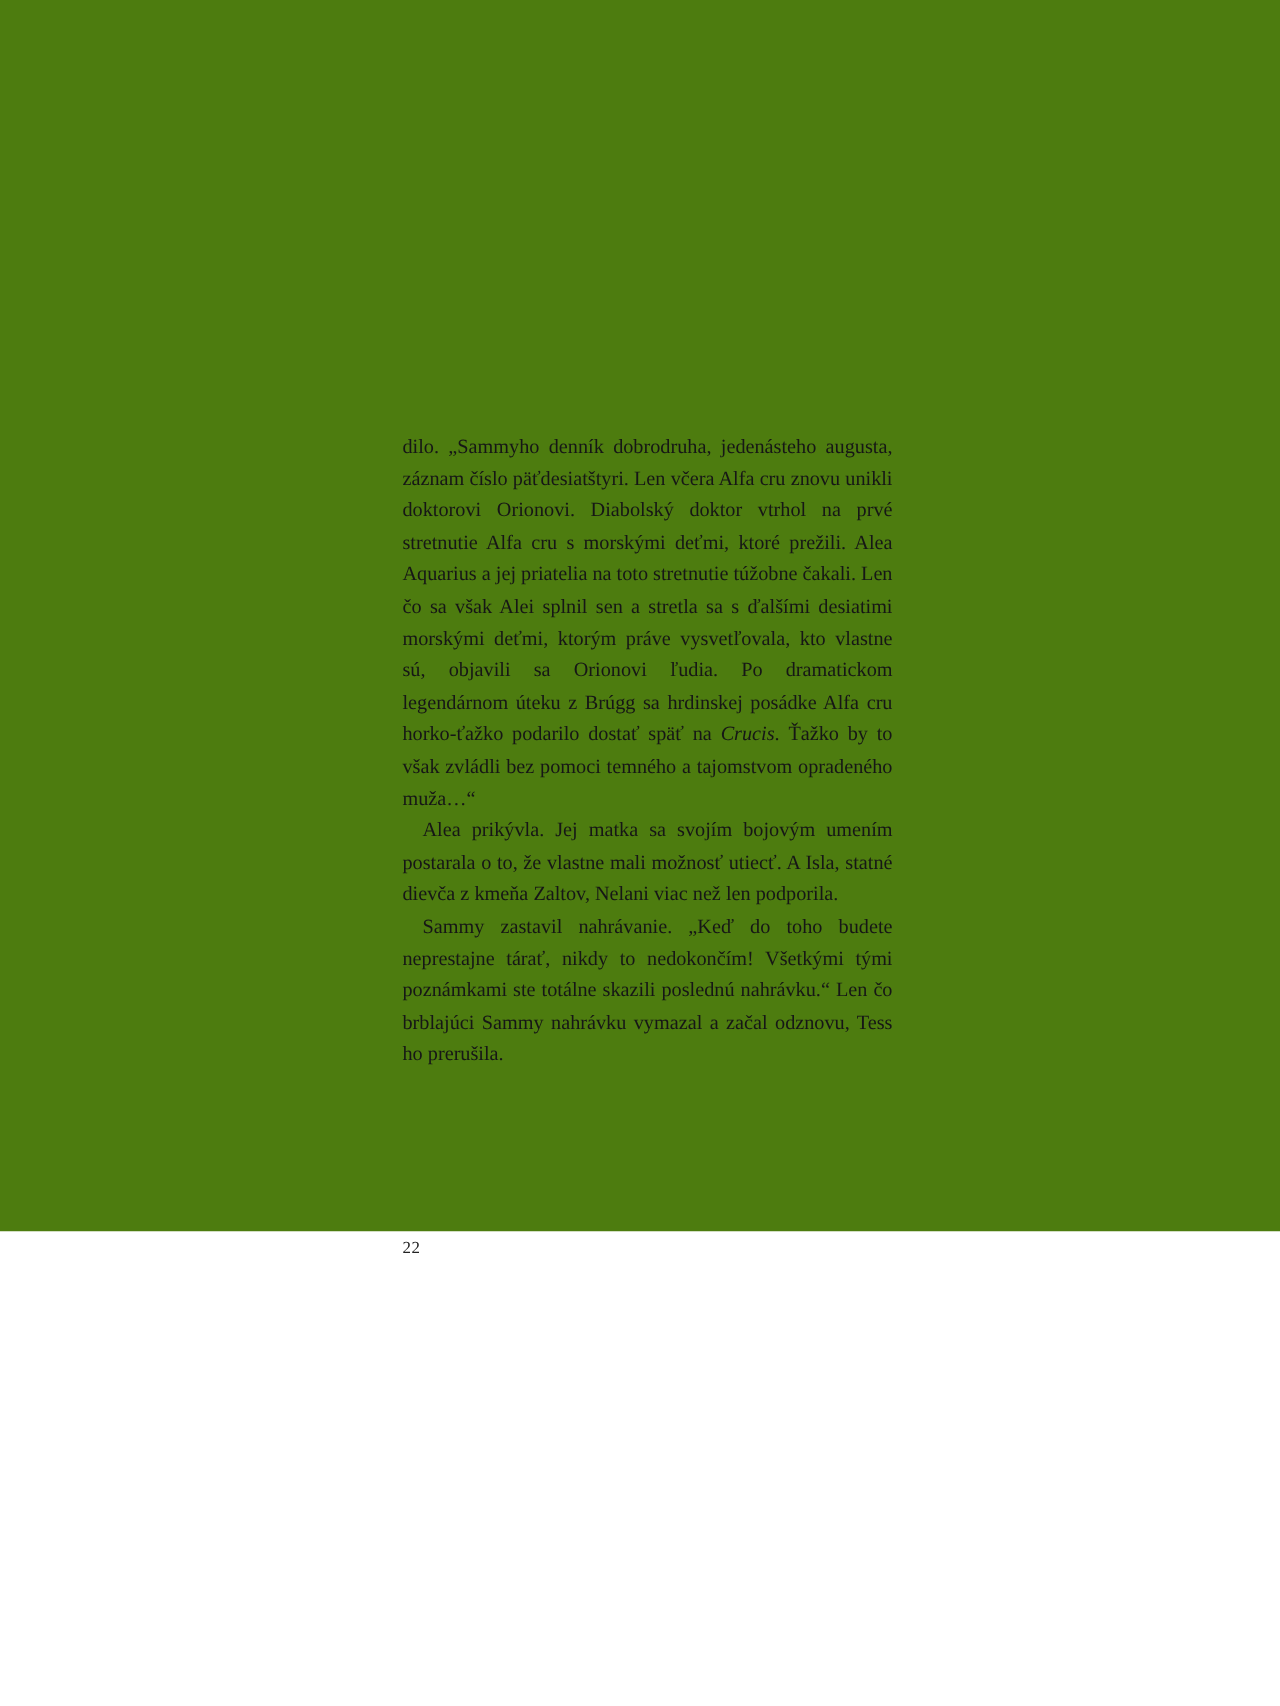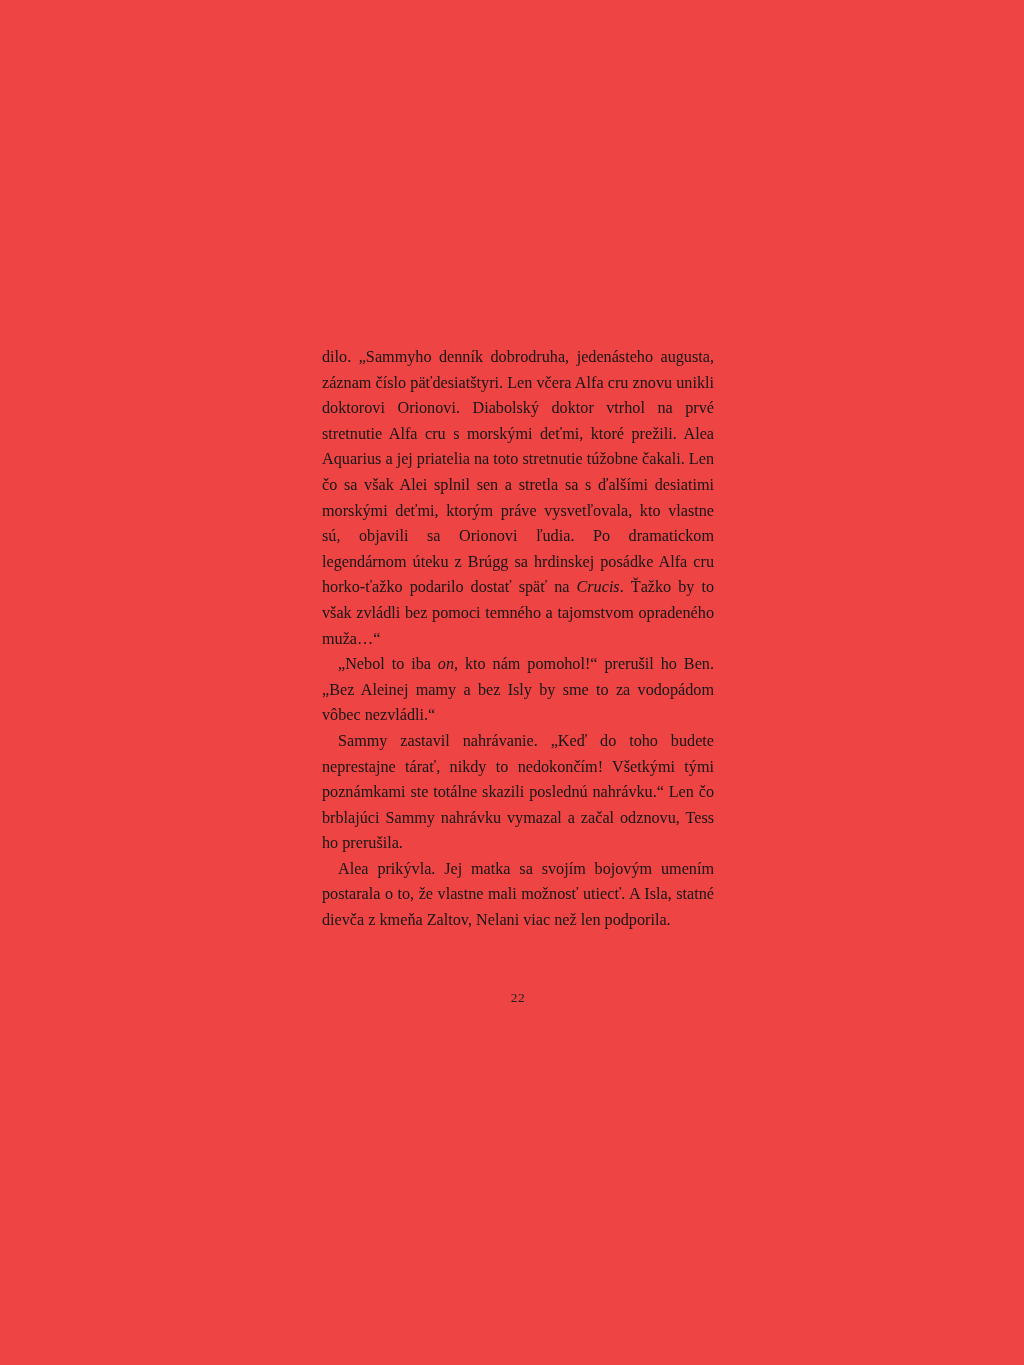--- a/index.html
+++ b/index.html
@@ -12,22 +12,22 @@
     height: 1365px;
     position: relative;
     font-family: "Liberation Serif", serif;
     color: #1a1a1a;
   }
   .page {
     position: absolute;
     left: 0;
     top: 0;
     width: 1024px;
-    height: 1365px;
-    background: #ef4444;
+    height: 985px;
+    background: #4d7c0f;
   }
   .text-block {
     position: absolute;
     left: 322px;
     top: 345px;
     width: 392px;
   }
   .para {
     margin: 0;
     font-size: 16.2px;
@@ -41,30 +41,28 @@
     text-indent: 16px;
   }
   .para em {
     font-style: italic;
   }
   .folio {
     position: absolute;
     left: 322px;
     top: 990px;
     width: 392px;
-    text-align: center;
     font-size: 13.5px;
     color: #222222;
     letter-spacing: 0.5px;
   }
 </style>
 </head>
 <body>
 
 <div class="page">
   <div class="text-block" id="body-text">
       <p class="para">dilo. „Sammyho denník dobrodruha, jedenásteho augusta, záznam číslo päťdesiatštyri. Len včera Alfa cru znovu unikli doktorovi Orionovi. Diabolský doktor vtrhol na prvé stretnutie Alfa cru s morskými deťmi, ktoré prežili. Alea Aquarius a jej priatelia na toto stretnutie túžobne čakali. Len čo sa však Alei splnil sen a stretla sa s ďalšími desiatimi morskými deťmi, ktorým práve vysvetľovala, kto vlastne sú, objavili sa Orionovi ľudia. Po dramatickom legendárnom úteku z Brúgg sa hrdinskej posádke Alfa cru horko-ťažko podarilo dostať späť na <em>Crucis</em>. Ťažko by to však zvládli bez pomoci temného a tajomstvom opradeného muža…“</p>
-      <p class="para indent">„Nebol to iba <em>on,</em> kto nám pomohol!“ prerušil ho Ben. „Bez Aleinej mamy a bez Isly by sme to za vodopádom vôbec nezvládli.“</p>
+      <p class="para indent">Alea prikývla. Jej matka sa svojím bojovým umením postarala o to, že vlastne mali možnosť utiecť. A Isla, statné dievča z kmeňa Zaltov, Nelani viac než len podporila.</p>
       <p class="para indent">Sammy zastavil nahrávanie. „Keď do toho budete neprestajne tárať, nikdy to nedokončím! Všetkými tými poznámkami ste totálne skazili poslednú nahrávku.“ Len čo brblajúci Sammy nahrávku vymazal a začal odznovu, Tess ho prerušila.</p>
-      <p class="para indent">Alea prikývla. Jej matka sa svojím bojovým umením postarala o to, že vlastne mali možnosť utiecť. A Isla, statné dievča z kmeňa Zaltov, Nelani viac než len podporila.</p>
     </div>
   <div class="folio">22</div>
 </div>
 
 </body></html>

